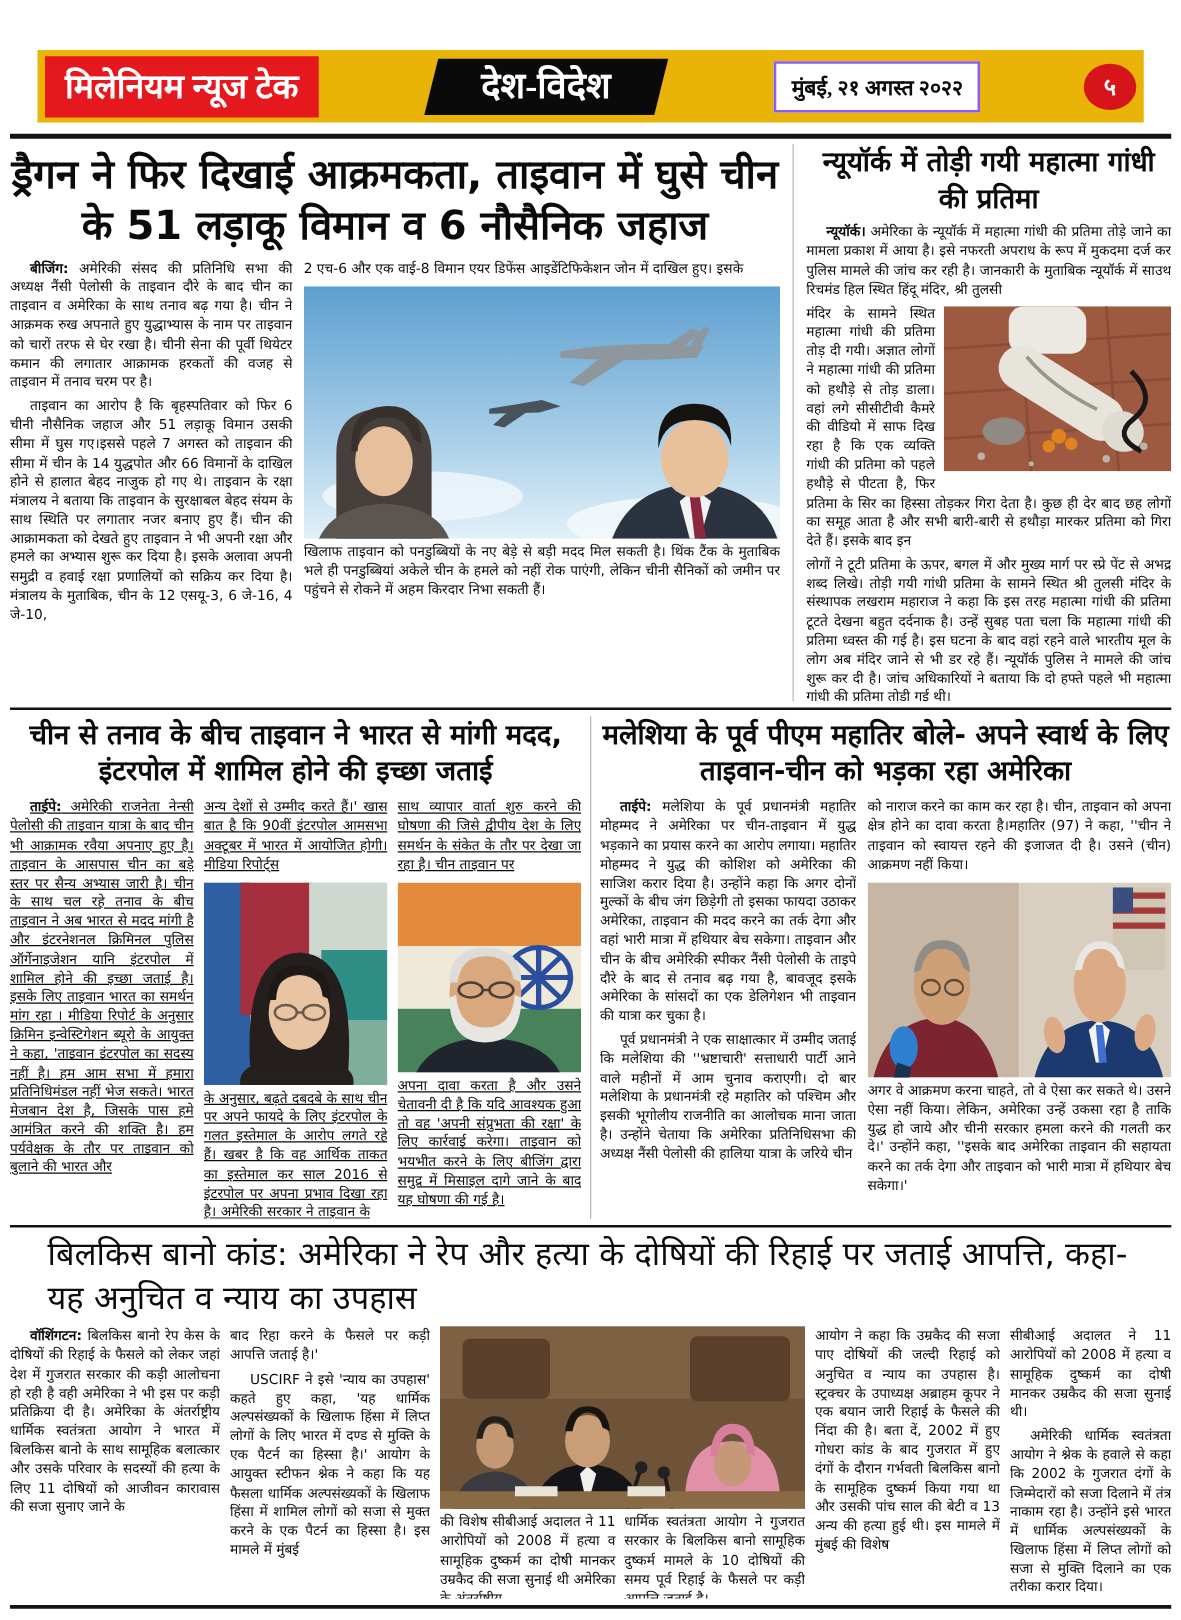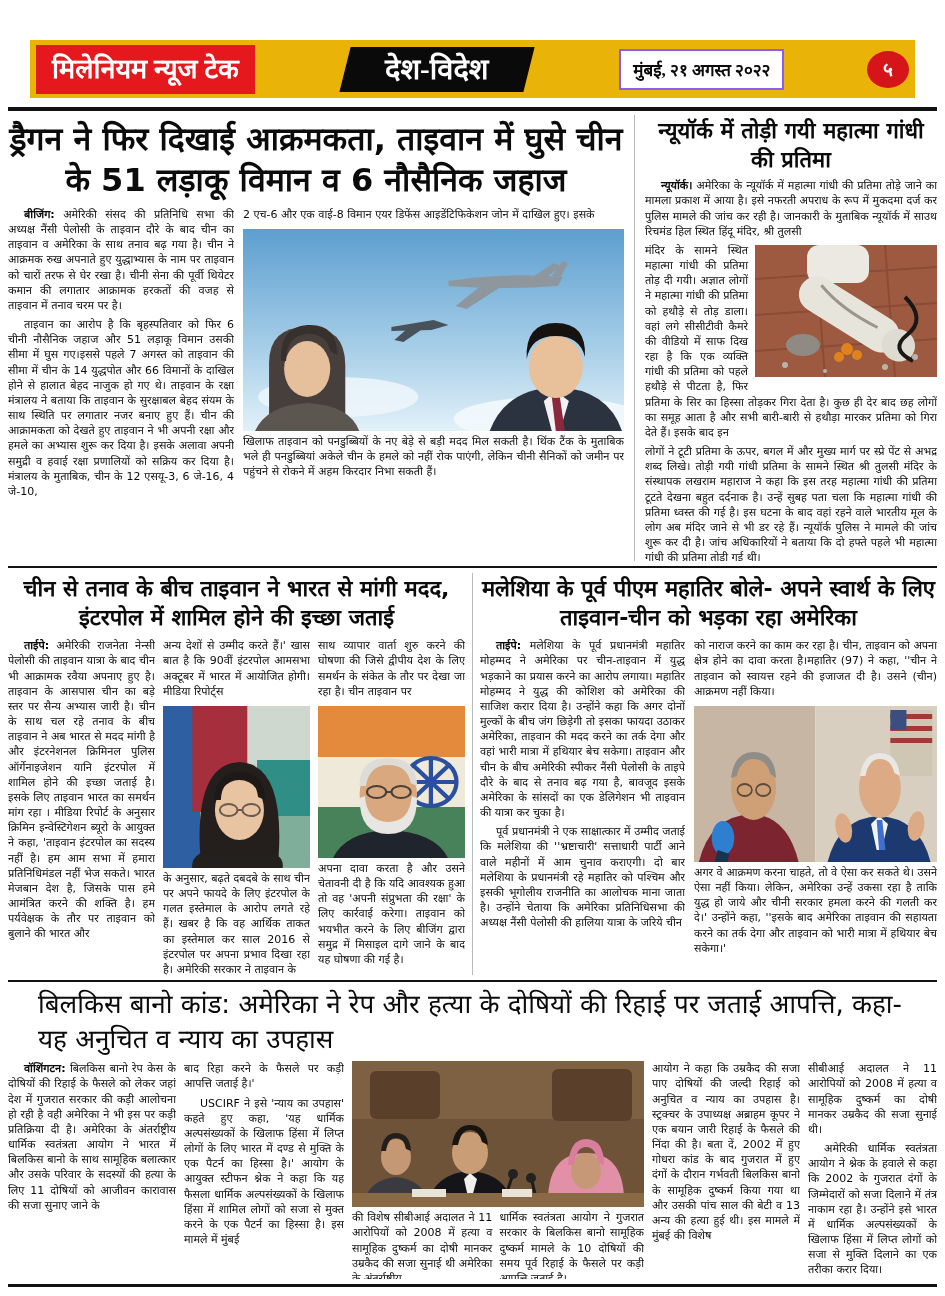--- a/index.html
+++ b/index.html
@@ -33,21 +33,21 @@
   .rightwrap{flex:1;display:flex;flex-direction:column;overflow:hidden;}
   .minirow{display:flex;gap:9px;}
   .c2{flex:1.55;overflow:hidden;}
   .c3{flex:1;overflow:hidden;}
   .photoA{height:202px;margin:3px 0;flex:none;}
   .photoA svg{width:100%;height:100%;display:block;}
   .photoB{float:right;width:182px;height:132px;margin:2px 0 3px 7px;}
   .photoB svg{width:100%;height:100%;display:block;}
   .mid-section{display:flex;gap:7px;margin-top:5px;height:402px;}
   .mid-half{flex:1;overflow:hidden;display:flex;flex-direction:column;}
-  .mid-cols{display:flex;gap:8px;flex:1;overflow:hidden;margin-top:2px;}
+  .mid-cols{display:flex;gap:8px;flex:1;overflow:hidden;margin-top:2px;text-decoration:underline;}
   .mcol{flex:1;overflow:hidden;display:flex;flex-direction:column;}
   .photoC{height:162px;margin:3px 0;flex:none;}
   .photoC svg,.photoD svg,.photoE svg,.photoF svg{width:100%;height:100%;display:block;}
   .photoD{height:152px;margin:3px 0;flex:none;}
   .mr-cols{display:flex;gap:9px;flex:1;overflow:hidden;margin-top:2px;}
   .mr1{width:205px;flex:none;overflow:hidden;}
   .mr2{flex:1;overflow:hidden;display:flex;flex-direction:column;}
   .photoE{height:156px;margin:3px 0;flex:none;}
   .bottom-section{margin-top:5px;}
   .bot-cols{display:flex;gap:8px;height:218px;margin-top:4px;overflow:hidden;}

